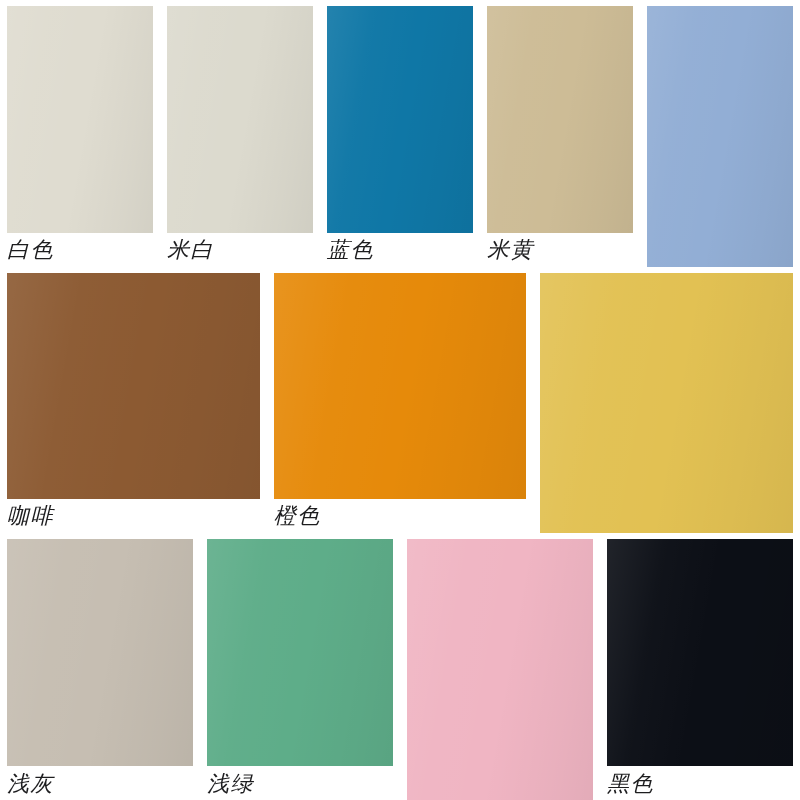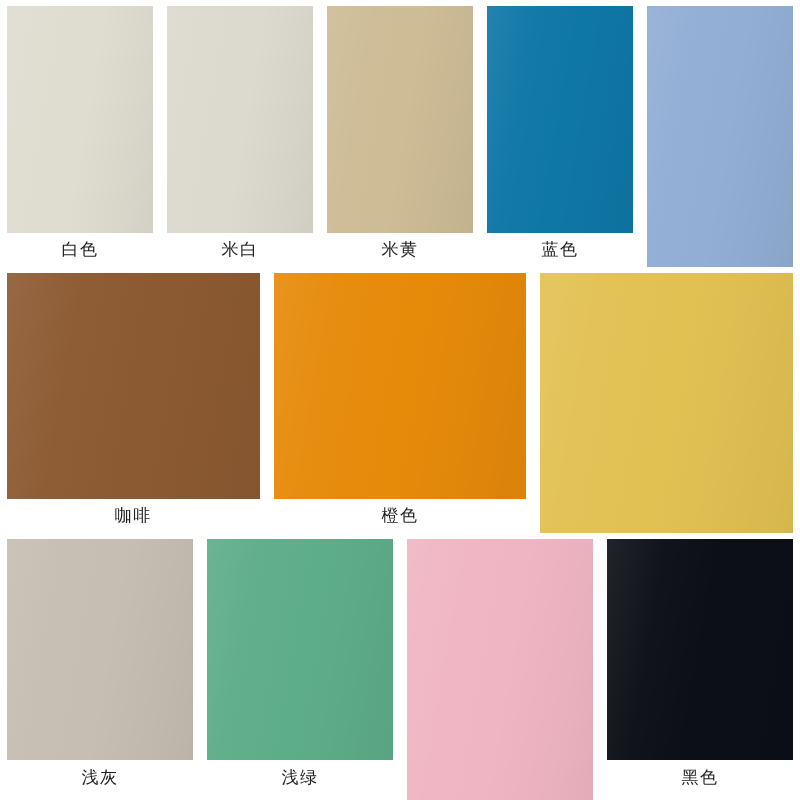--- a/index.html
+++ b/index.html
@@ -62,55 +62,55 @@
         rgba(0,0,0,0.000) 52%,
         rgba(0,0,0,0.030) 82%,
         rgba(0,0,0,0.055) 100%);
     pointer-events: none;
   }
 
   .swatch-label {
     flex: 0 0 auto;
     height: 34px;
     line-height: 34px;
-    text-align: center;
-    font-size: 17px;
+    font-size: 22px;
     color: #1d1d1f;
     letter-spacing: 1.5px;
     white-space: nowrap;
     background: #ffffff;
+    font-style: italic;
   }
 
   
   .swatch-row:last-child .swatch-label {
-    height: 40px;
+    height: 34px;
     line-height: 36px;
   }
 </style>
 </head>
 <body>
 
 <div id="swatch-chart">
 
   <div class="swatch-row">
     <div class="swatch-cell">
       <div class="swatch-chip" style="background-color: rgb(223, 220, 208);"></div>
       <div class="swatch-label">白色</div>
     </div>
     <div class="swatch-cell">
       <div class="swatch-chip" style="background-color: rgb(220, 218, 206);"></div>
       <div class="swatch-label">米白</div>
     </div>
     <div class="swatch-cell">
+      <div class="swatch-chip" style="background-color: rgb(15, 119, 166);"></div>
+      <div class="swatch-label">蓝色</div>
+    </div>
+    <div class="swatch-cell">
       <div class="swatch-chip" style="background-color: rgb(205, 188, 150);"></div>
       <div class="swatch-label">米黄</div>
-    </div>
-    <div class="swatch-cell">
-      <div class="swatch-chip" style="background-color: rgb(15, 119, 166);"></div>
-      <div class="swatch-label">蓝色</div>
     </div>
     <div class="swatch-cell">
       <div class="swatch-chip" style="background-color: rgb(146, 174, 213);"></div>
     </div>
   </div>
 
   <div class="swatch-row">
     <div class="swatch-cell">
       <div class="swatch-chip" style="background-color: rgb(140, 90, 50);"></div>
       <div class="swatch-label">咖啡</div>

